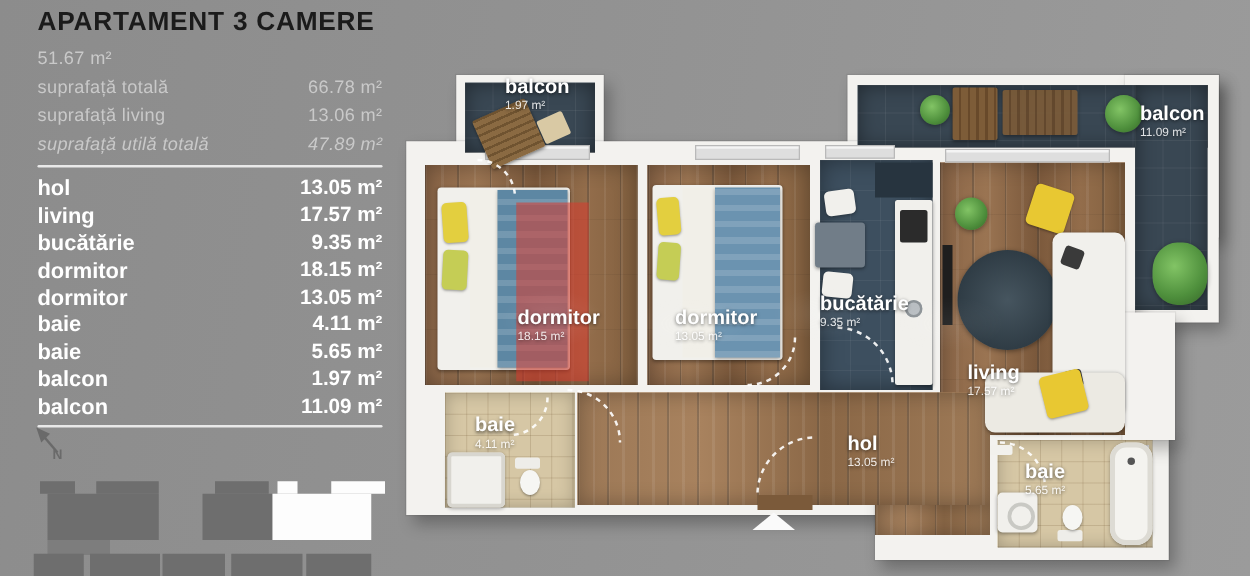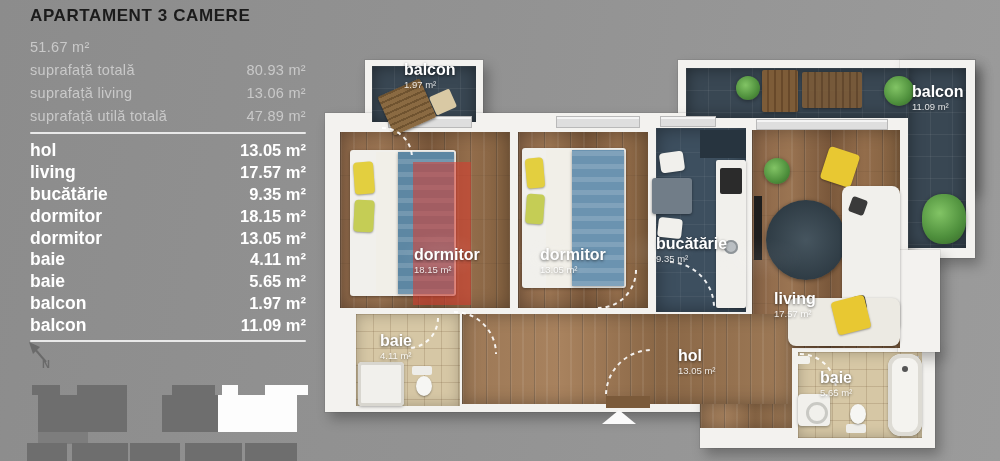--- a/index.html
+++ b/index.html
@@ -5,21 +5,21 @@
   html,body{margin:0;padding:0;}
   body{
     width:1000px;height:461px;position:relative;overflow:hidden;
     background:linear-gradient(100deg,#8c8c8c 0%,#929292 45%,#9b9b9b 100%);
     font-family:"Liberation Sans","DejaVu Sans",sans-serif;
     -webkit-font-smoothing:antialiased;
   }
   .abs{position:absolute;}
 
   
-  .title{left:30px;top:6px;width:300px;font-size:17px;font-weight:800;
+  .title{left:30px;top:6px;width:300px;font-size:21px;font-weight:800;
     color:#1b1b1b;letter-spacing:.6px;}
   .sum-row{left:30px;width:276px;height:22px;display:flex;justify-content:space-between;
     align-items:center;color:#c9c9c9;font-size:14.5px;letter-spacing:.3px;}
   .divider{left:30px;width:276px;height:2px;background:#e9e9e9;border-radius:1px;}
   .list-row{left:30px;width:276px;height:21.8px;display:flex;justify-content:space-between;
     align-items:center;color:#ffffff;font-weight:700;}
   .list-row .n{font-size:17.5px;}
   .list-row .v{font-size:16.5px;}
 
   
@@ -85,27 +85,27 @@
 </head>
 <body>
 
 <div class="abs title">APARTAMENT 3 CAMERE</div>
 
 <div class="abs sum-row" style="top:36px;">
   <span>51.67 m²</span>
 </div>
 <div class="abs sum-row" style="top:59px;">
   <span>suprafață totală</span>
-  <span>80.93 m²</span>
+  <span>66.78 m²</span>
 </div>
 <div class="abs sum-row" style="top:82px;">
   <span>suprafață living</span>
   <span>13.06 m²</span>
 </div>
-<div class="abs sum-row" style="top:105px;">
+<div class="abs sum-row" style="top:105px;font-style:italic;">
   <span>suprafață utilă totală</span>
   <span>47.89 m²</span>
 </div>
 
 <div class="abs divider" style="top:132px;"></div>
 
 <div class="abs list-row" style="top:140px;">
   <span class="n">hol</span>
   <span class="v">13.05 m²</span>
 </div>

